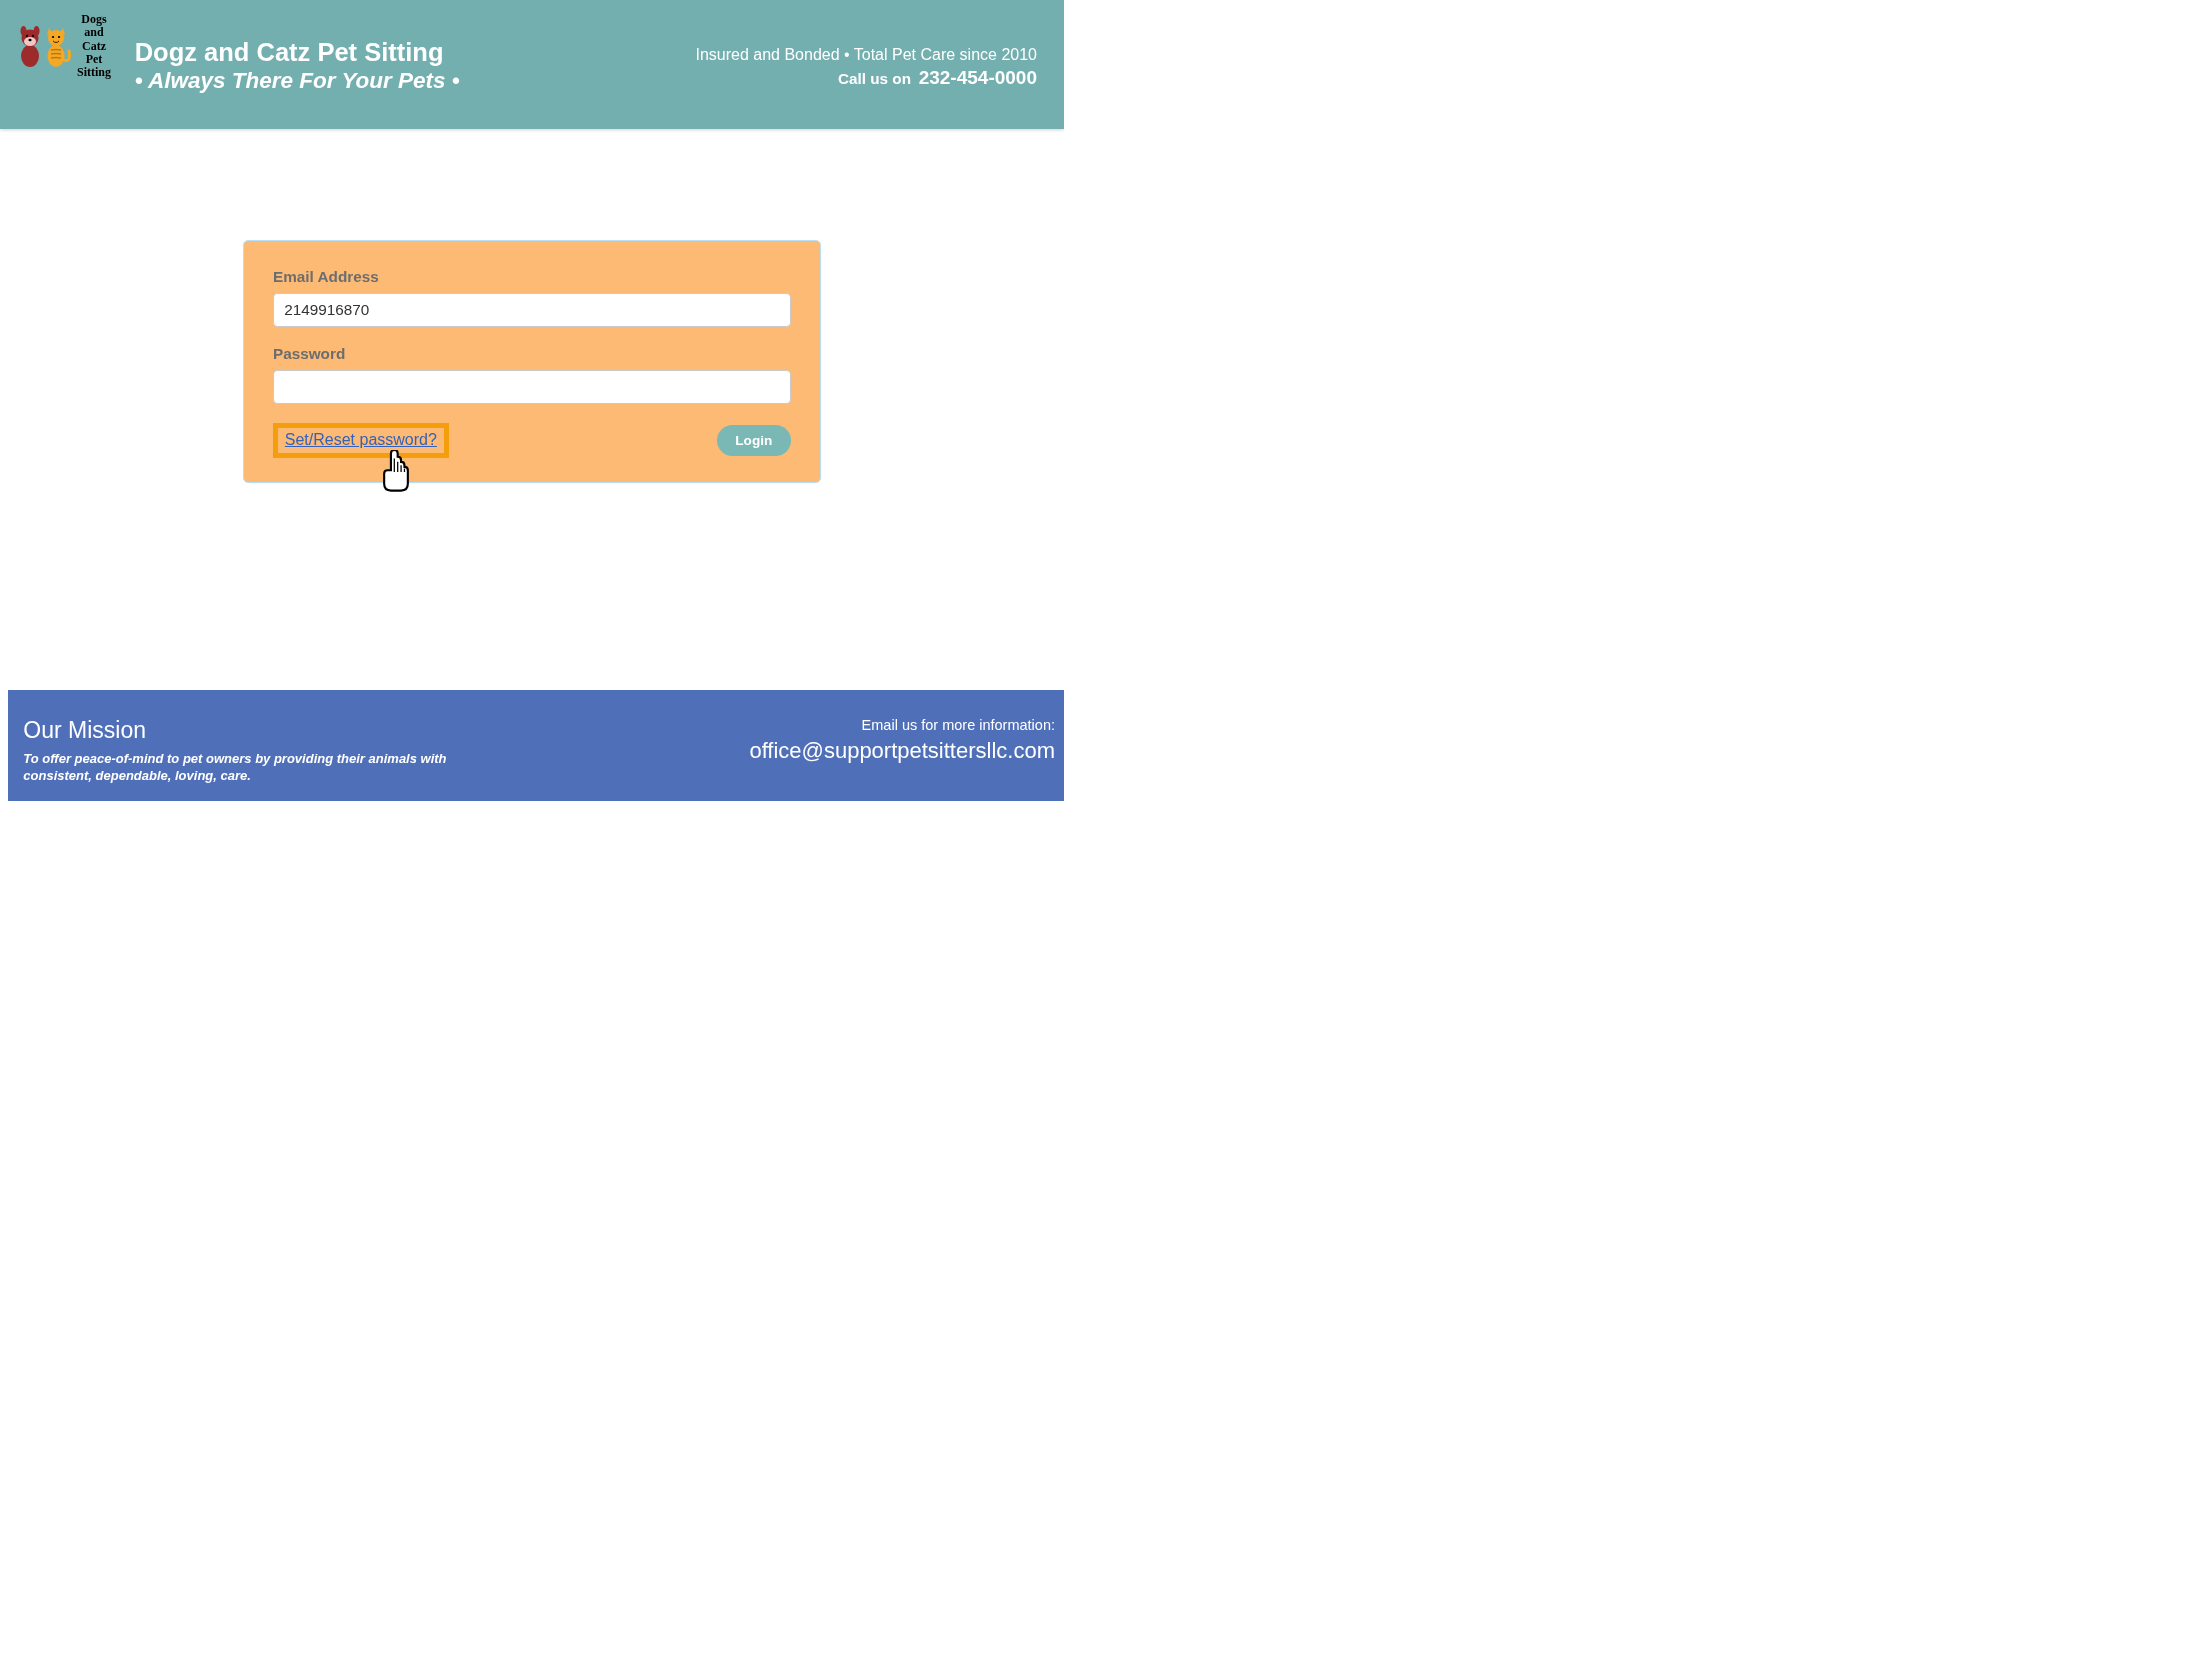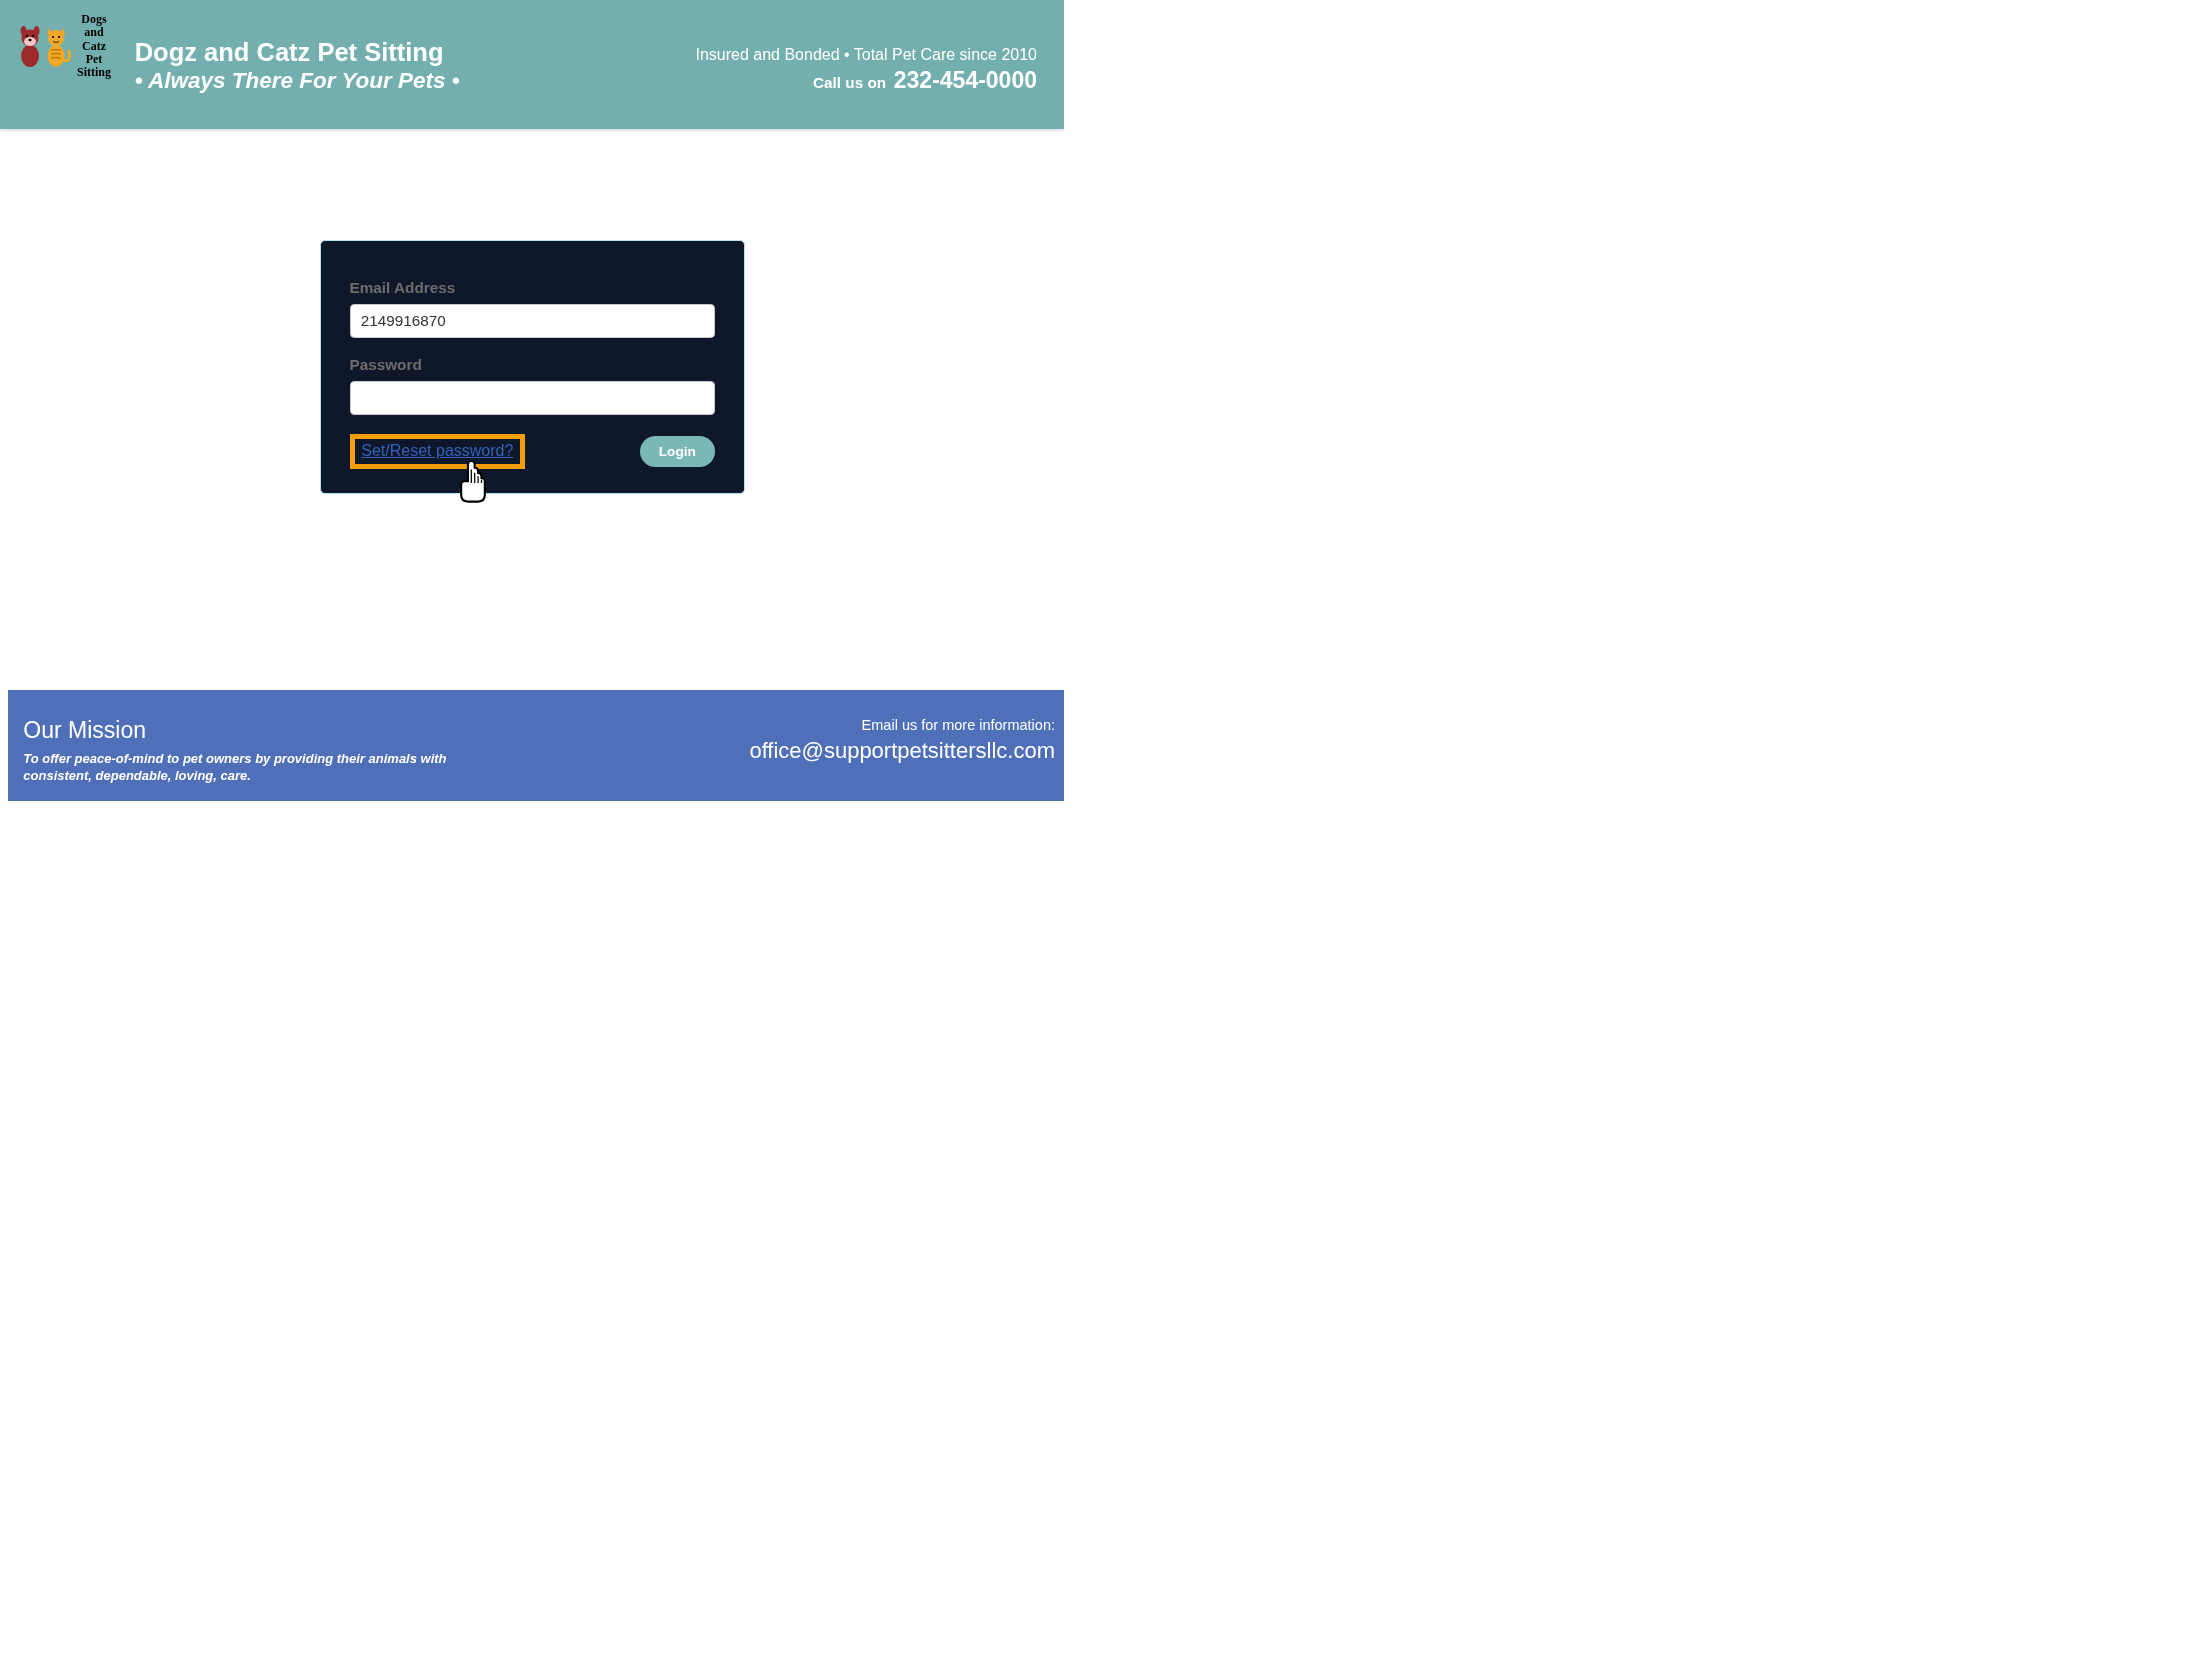--- a/index.html
+++ b/index.html
@@ -42,34 +42,34 @@
       line-height: 1.1;
       text-align: center;
       margin-top: -1.7px;
     }
     .brand-text { padding-top: 29px; color: #fff; }
     .brand-name { font-size: 25.5px; font-weight: 700; }
     .brand-tag { font-size: 22.5px; font-weight: 700; font-style: italic; margin-top: 1.7px; }
     .header-right { color: #fff; text-align: right; padding-top: 37px; }
     .hr-line1 { font-size: 16px; font-weight: 400; }
     .hr-line2 { font-size: 15.3px; font-weight: 700; margin-top: 3.4px; }
-    .hr-phone { font-size: 23px; font-weight: 700; margin-left: 3.4px; }
+    .hr-phone { font-size: 19px; font-weight: 700; margin-left: 3.4px; }
 
     
     .main {
       display: flex;
       justify-content: center;
       padding-top: 111px;
     }
     .login-card {
-      width: 425px;
+      width: 578px;
       border: 0.9px solid #b9dff5;
       border-radius: 5.1px;
-      padding: 38px 29px 24px 29px;
-      background: #0f172a;
+      padding: 27px 29px 24px 29px;
+      background: #fdba74;
     }
     .form-group { margin-bottom: 18.7px; }
     .form-label {
       display: block;
       color: #6d6d6d;
       font-size: 15.3px;
       font-weight: 600;
       margin-bottom: 6.8px;
     }
     .form-input {

